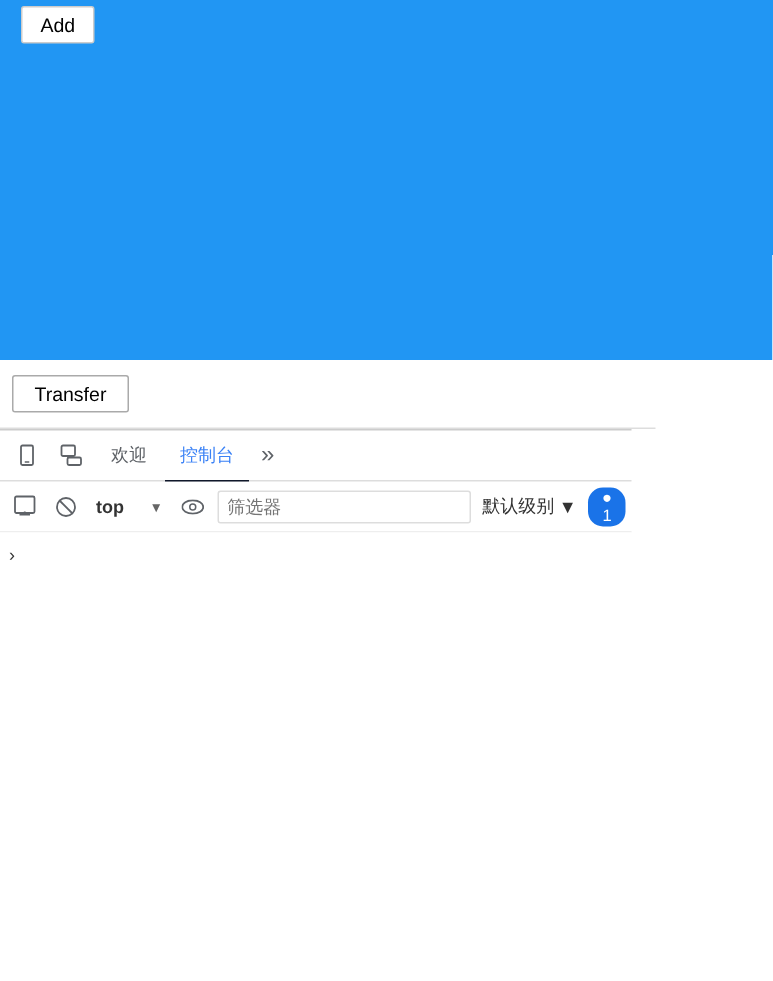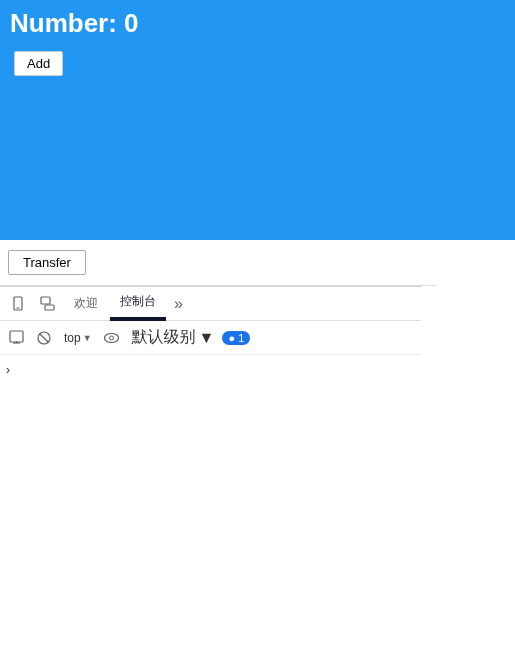--- a/index.html
+++ b/index.html
@@ -75,22 +75,22 @@
       height: 34px;
       display: flex;
       align-items: center;
       font-size: 12px;
       color: #5f6368;
       cursor: pointer;
       position: relative;
       white-space: nowrap;
     }
     .dt-tab.active {
-      color: #0f172a;
-      border-bottom: 4px solid #0f172a;
+      color: #3b82f6;
+      border-bottom: 1px solid #0f172a;
     }
     .dt-tab-more {
       padding: 0 6px;
       height: 34px;
       display: flex;
       align-items: center;
       font-size: 16px;
       color: #5f6368;
       cursor: pointer;
     }
@@ -112,46 +112,47 @@
       justify-content: center;
       font-size: 14px;
       color: #5f6368;
       cursor: pointer;
       border-radius: 3px;
       flex-shrink: 0;
     }
     .tb-select {
       display: flex;
       align-items: center;
-      gap: 2px;
+      gap: 17px;
       font-size: 12px;
       color: #333;
       cursor: pointer;
       padding: 2px 4px;
       border-radius: 3px;
+      font-weight: bold;
     }
     .tb-select .arrow {
       font-size: 9px;
       color: #666;
     }
     .tb-filter {
       flex: 1;
       height: 22px;
       border: 1px solid #ddd;
       border-radius: 2px;
       padding: 0 6px;
       font-size: 12px;
       color: #999;
       outline: none;
     }
     .tb-level {
       display: flex;
       align-items: center;
       gap: 3px;
-      font-size: 16px;
+      font-size: 12px;
       color: #333;
       cursor: pointer;
       padding: 2px 4px;
       border-radius: 3px;
       white-space: nowrap;
     }
     .tb-badge {
       background: #1a73e8;
       color: #fff;
       border-radius: 10px;
@@ -175,21 +176,20 @@
     .chevron-right {
       font-size: 12px;
       color: #333;
       cursor: pointer;
     }
   </style>
 </head>
 <body>
 
 <div class="app-area">
-  <div class="number-title">Number: 0</div>
   <button class="add-btn">Add</button>
 </div>
 
 <div class="transfer-area">
   <button class="transfer-btn">Transfer</button>
 </div>
 
 <div class="devtools">
 
   <div class="devtools-tabs">
@@ -238,20 +238,21 @@
       <span class="arrow">▼</span>
     </div>
 
     <div class="tb-icon">
       <svg width="15" height="10" viewBox="0 0 15 10">
         <ellipse cx="7.5" cy="5" rx="7" ry="4.5" stroke="#5f6368" stroke-width="1.2" fill="none"></ellipse>
         <circle cx="7.5" cy="5" r="2" stroke="#5f6368" stroke-width="1" fill="none"></circle>
       </svg>
     </div>
 
+    <input class="tb-filter" type="text" readonly="" placeholder="筛选器" style="">
 
     <div class="tb-level">
       <span>默认级别</span>
       <span class="arrow">▼</span>
     </div>
 
     <div class="tb-badge">
       <span>●</span>
       <span>1</span>
     </div>

